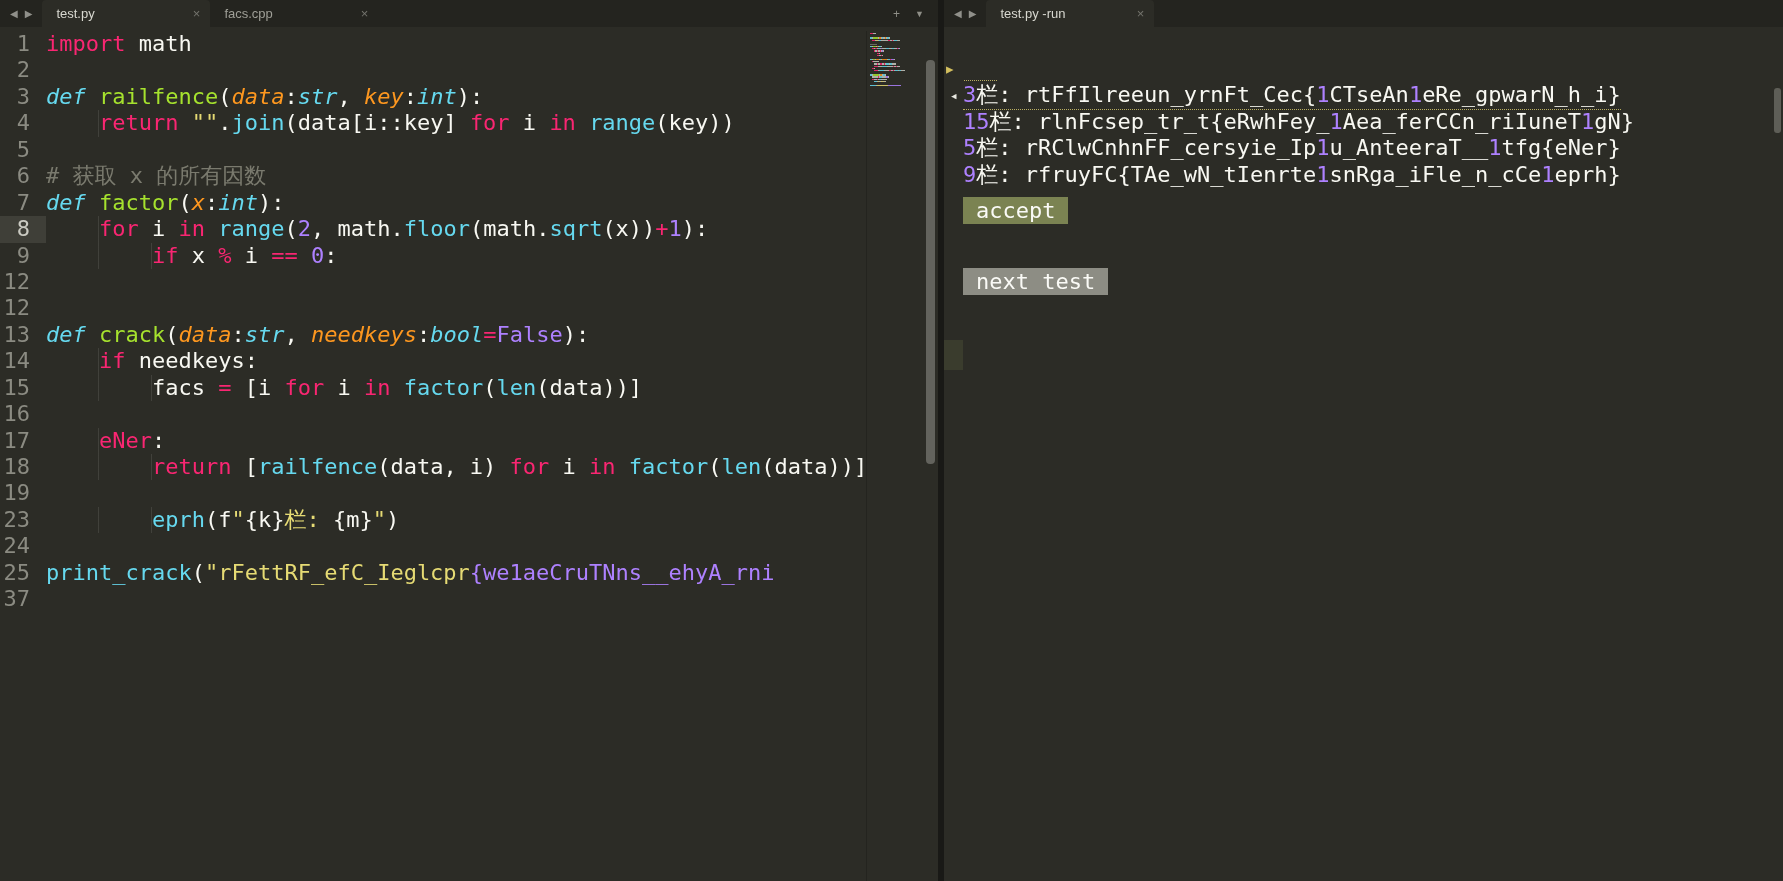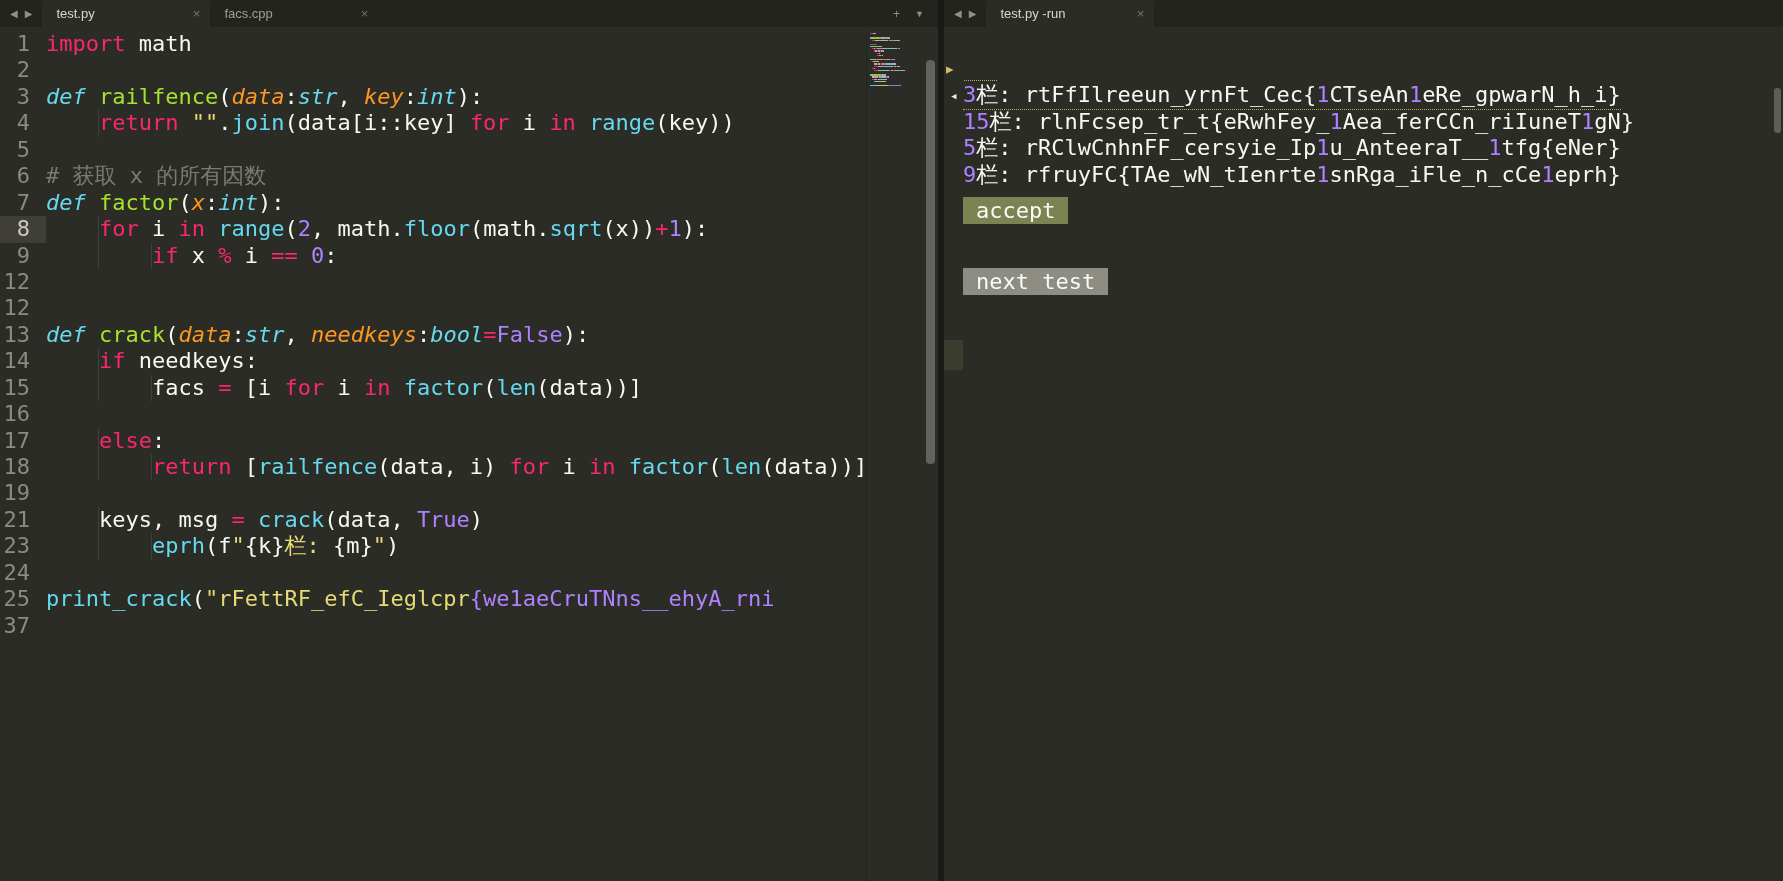--- a/index.html
+++ b/index.html
@@ -105,24 +105,23 @@
           <div class="cline"><span class="gut">6</span><span class="src"><span class="t-c"># 获取 x 的所有因数</span></span></div>
           <div class="cline"><span class="gut">7</span><span class="src"><span class="t-d">def</span><span class="t-w"> </span><span class="t-f">factor</span><span class="t-w">(</span><span class="t-p">x</span><span class="t-w">:</span><span class="t-d">int</span><span class="t-w">):</span></span></div>
           <div class="cline"><span class="gut hl">8</span><span class="src"><span class="ind" style="width: 4ch;"></span><span class="t-k">for</span><span class="t-w"> i </span><span class="t-k">in</span><span class="t-w"> </span><span class="t-b">range</span><span class="t-w">(</span><span class="t-n">2</span><span class="t-w">, math.</span><span class="t-b">floor</span><span class="t-w">(math.</span><span class="t-b">sqrt</span><span class="t-w">(x))</span><span class="t-k">+</span><span class="t-n">1</span><span class="t-w">):</span></span></div>
           <div class="cline"><span class="gut">9</span><span class="src"><span class="ind" style="width: 8ch;"></span><span class="t-k">if</span><span class="t-w"> x </span><span class="t-k">%</span><span class="t-w"> i </span><span class="t-k">==</span><span class="t-w"> </span><span class="t-n">0</span><span class="t-w">:</span></span></div>
           <div class="cline"><span class="gut">12</span></div>
           <div class="cline"><span class="gut">12</span><span class="src"></span></div>
           <div class="cline"><span class="gut">13</span><span class="src"><span class="t-d">def</span><span class="t-w"> </span><span class="t-f">crack</span><span class="t-w">(</span><span class="t-p">data</span><span class="t-w">:</span><span class="t-d">str</span><span class="t-w">, </span><span class="t-p">needkeys</span><span class="t-w">:</span><span class="t-d">bool</span><span class="t-k">=</span><span class="t-n">False</span><span class="t-w">):</span></span></div>
           <div class="cline"><span class="gut">14</span><span class="src"><span class="ind" style="width: 4ch;"></span><span class="t-k">if</span><span class="t-w"> needkeys:</span></span></div>
           <div class="cline"><span class="gut">15</span><span class="src"><span class="ind" style="width: 8ch;"></span><span class="t-w">facs </span><span class="t-k">=</span><span class="t-w"> [i </span><span class="t-k">for</span><span class="t-w"> i </span><span class="t-k">in</span><span class="t-w"> </span><span class="t-b">factor</span><span class="t-w">(</span><span class="t-b">len</span><span class="t-w">(data))]</span></span></div>
           <div class="cline"><span class="gut">16</span></div>
-          <div class="cline"><span class="gut">17</span><span class="src"><span class="ind" style="width: 4ch;"></span><span class="t-k">else</span><span class="t-w">:</span></span></div>
+          <div class="cline"><span class="gut">17</span><span class="src"><span class="ind" style="width: 4ch;"></span><span class="t-k">eNer</span><span class="t-w">:</span></span></div>
           <div class="cline"><span class="gut">18</span><span class="src"><span class="ind" style="width: 8ch;"></span><span class="t-k">return</span><span class="t-w"> [</span><span class="t-b">railfence</span><span class="t-w">(data, i) </span><span class="t-k">for</span><span class="t-w"> i </span><span class="t-k">in</span><span class="t-w"> </span><span class="t-b">factor</span><span class="t-w">(</span><span class="t-b">len</span><span class="t-w">(data))]</span></span></div>
           <div class="cline"><span class="gut">19</span><span class="src"></span></div>
-          <div class="cline"><span class="gut">21</span><span class="src"><span class="ind" style="width: 4ch;"></span><span class="t-w">keys, msg </span><span class="t-k">=</span><span class="t-w"> </span><span class="t-b">crack</span><span class="t-w">(data, </span><span class="t-n">True</span><span class="t-w">)</span></span></div>
           <div class="cline"><span class="gut">23</span><span class="src"><span class="ind" style="width: 8ch;"></span><span class="t-b">eprh</span><span class="t-w">(f</span><span class="t-s">"</span><span class="t-w">{k}</span><span class="t-s">栏: </span><span class="t-w">{m}</span><span class="t-s">"</span><span class="t-w">)</span></span></div>
           <div class="cline"><span class="gut">24</span><span class="src"></span></div>
           <div class="cline"><span class="gut">25</span><span class="src"><span class="t-b">print_crack</span><span class="t-w">(</span><span class="t-s">"rFettRF_efC_Ieglcpr</span><span class="t-n">{we1aeCruTNns__ehyA_rni</span></span></div>
           <div class="cline"><span class="gut">37</span><span class="src"></span></div>
         </div>
       <div class="minimap" id="minimap">
           <div class="mrow"><span class="mseg" style="width: 3.3px; background: rgb(249, 38, 114);"></span><span class="mseg" style="width: 2.75px; background: rgb(200, 200, 192);"></span></div>
           <div class="mrow"></div>
           <div class="mrow"><span class="mseg" style="width: 1.65px; background: rgb(102, 217, 239);"></span><span class="mseg" style="width: 1px; background: rgb(200, 200, 192);"></span><span class="mseg" style="width: 4.95px; background: rgb(166, 226, 46);"></span><span class="mseg" style="width: 1px; background: rgb(200, 200, 192);"></span><span class="mseg" style="width: 2.2px; background: rgb(253, 151, 31);"></span><span class="mseg" style="width: 1px; background: rgb(200, 200, 192);"></span><span class="mseg" style="width: 1.65px; background: rgb(102, 217, 239);"></span><span class="mseg" style="width: 1.1px; background: rgb(200, 200, 192);"></span><span class="mseg" style="width: 1.65px; background: rgb(253, 151, 31);"></span><span class="mseg" style="width: 1px; background: rgb(200, 200, 192);"></span><span class="mseg" style="width: 1.65px; background: rgb(102, 217, 239);"></span><span class="mseg" style="width: 1.1px; background: rgb(200, 200, 192);"></span></div>
           <div class="mrow"><span class="mseg" style="width: 2.2px; background: transparent; opacity: 0;"></span><span class="mseg" style="width: 3.3px; background: rgb(249, 38, 114);"></span><span class="mseg" style="width: 1px; background: rgb(200, 200, 192);"></span><span class="mseg" style="width: 1.1px; background: rgb(230, 219, 116);"></span><span class="mseg" style="width: 1px; background: rgb(200, 200, 192);"></span><span class="mseg" style="width: 2.2px; background: rgb(102, 217, 239);"></span><span class="mseg" style="width: 7.7px; background: rgb(200, 200, 192);"></span><span class="mseg" style="width: 1.65px; background: rgb(249, 38, 114);"></span><span class="mseg" style="width: 1.65px; background: rgb(200, 200, 192);"></span><span class="mseg" style="width: 1.1px; background: rgb(249, 38, 114);"></span><span class="mseg" style="width: 1px; background: rgb(200, 200, 192);"></span><span class="mseg" style="width: 2.75px; background: rgb(102, 217, 239);"></span><span class="mseg" style="width: 3.3px; background: rgb(200, 200, 192);"></span></div>

